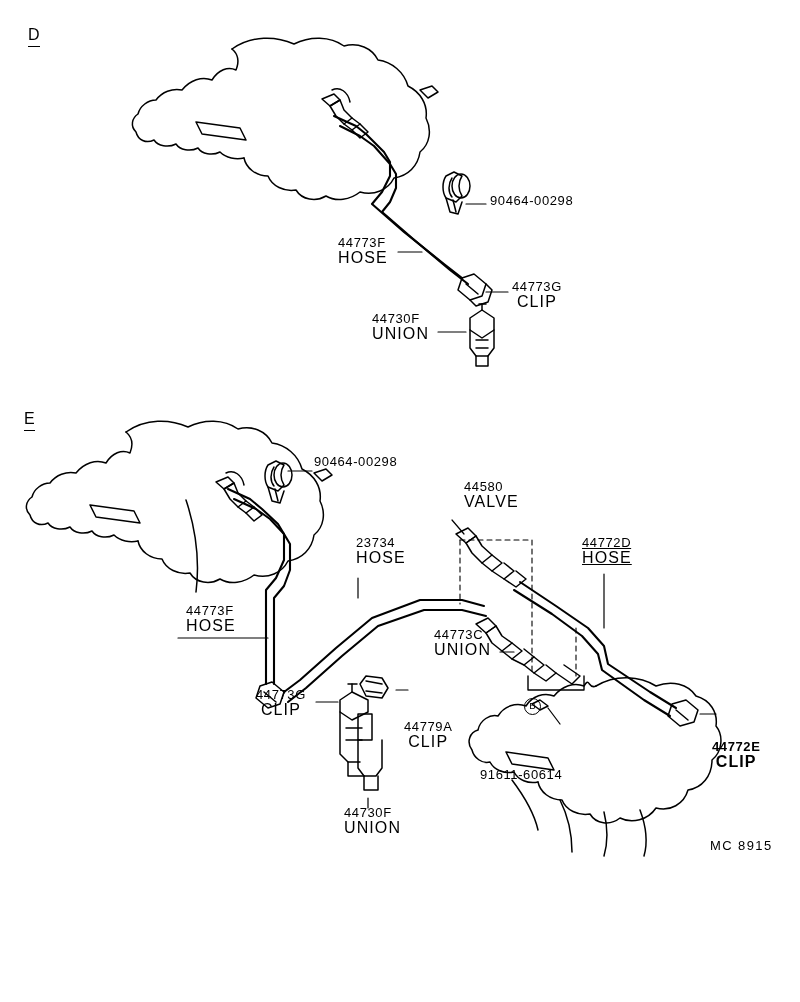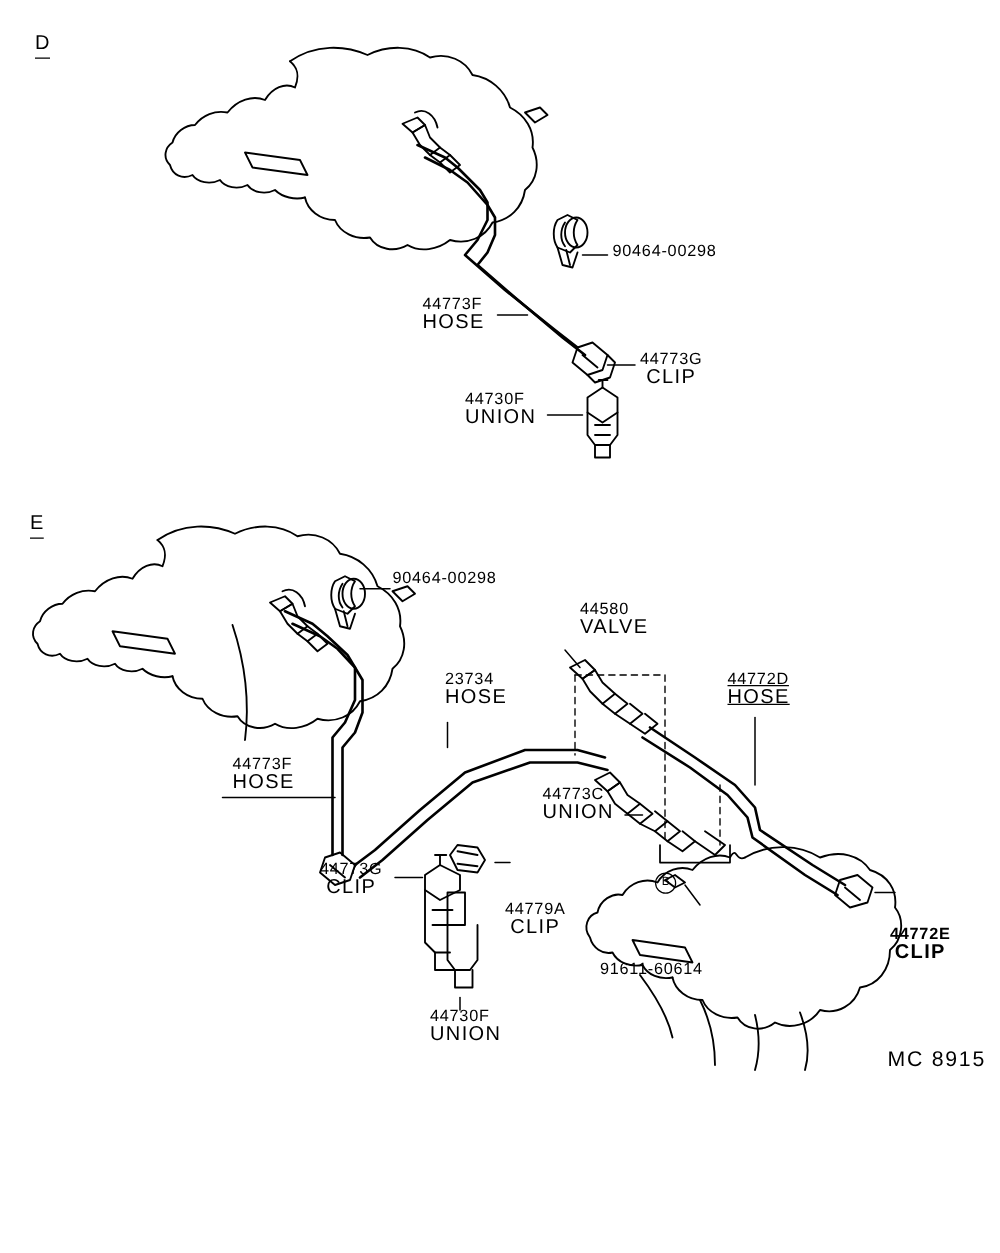--- a/index.html
+++ b/index.html
@@ -44,21 +44,21 @@
   }
   .section-letter {
     position: absolute;
     font-size: 16px;
     letter-spacing: 0.5px;
     padding-bottom: 2px;
     border-bottom: 1.6px solid #000;
   }
   .drawing-code {
     position: absolute;
-    font-size: 17px;
+    font-size: 13px;
     letter-spacing: 1.4px;
   }
   .circ-label {
     position: absolute;
     width: 15px; height: 15px;
     border: 1.3px solid #000;
     border-radius: 50%;
     font-size: 9.5px;
     line-height: 14px;
     text-align: center;

